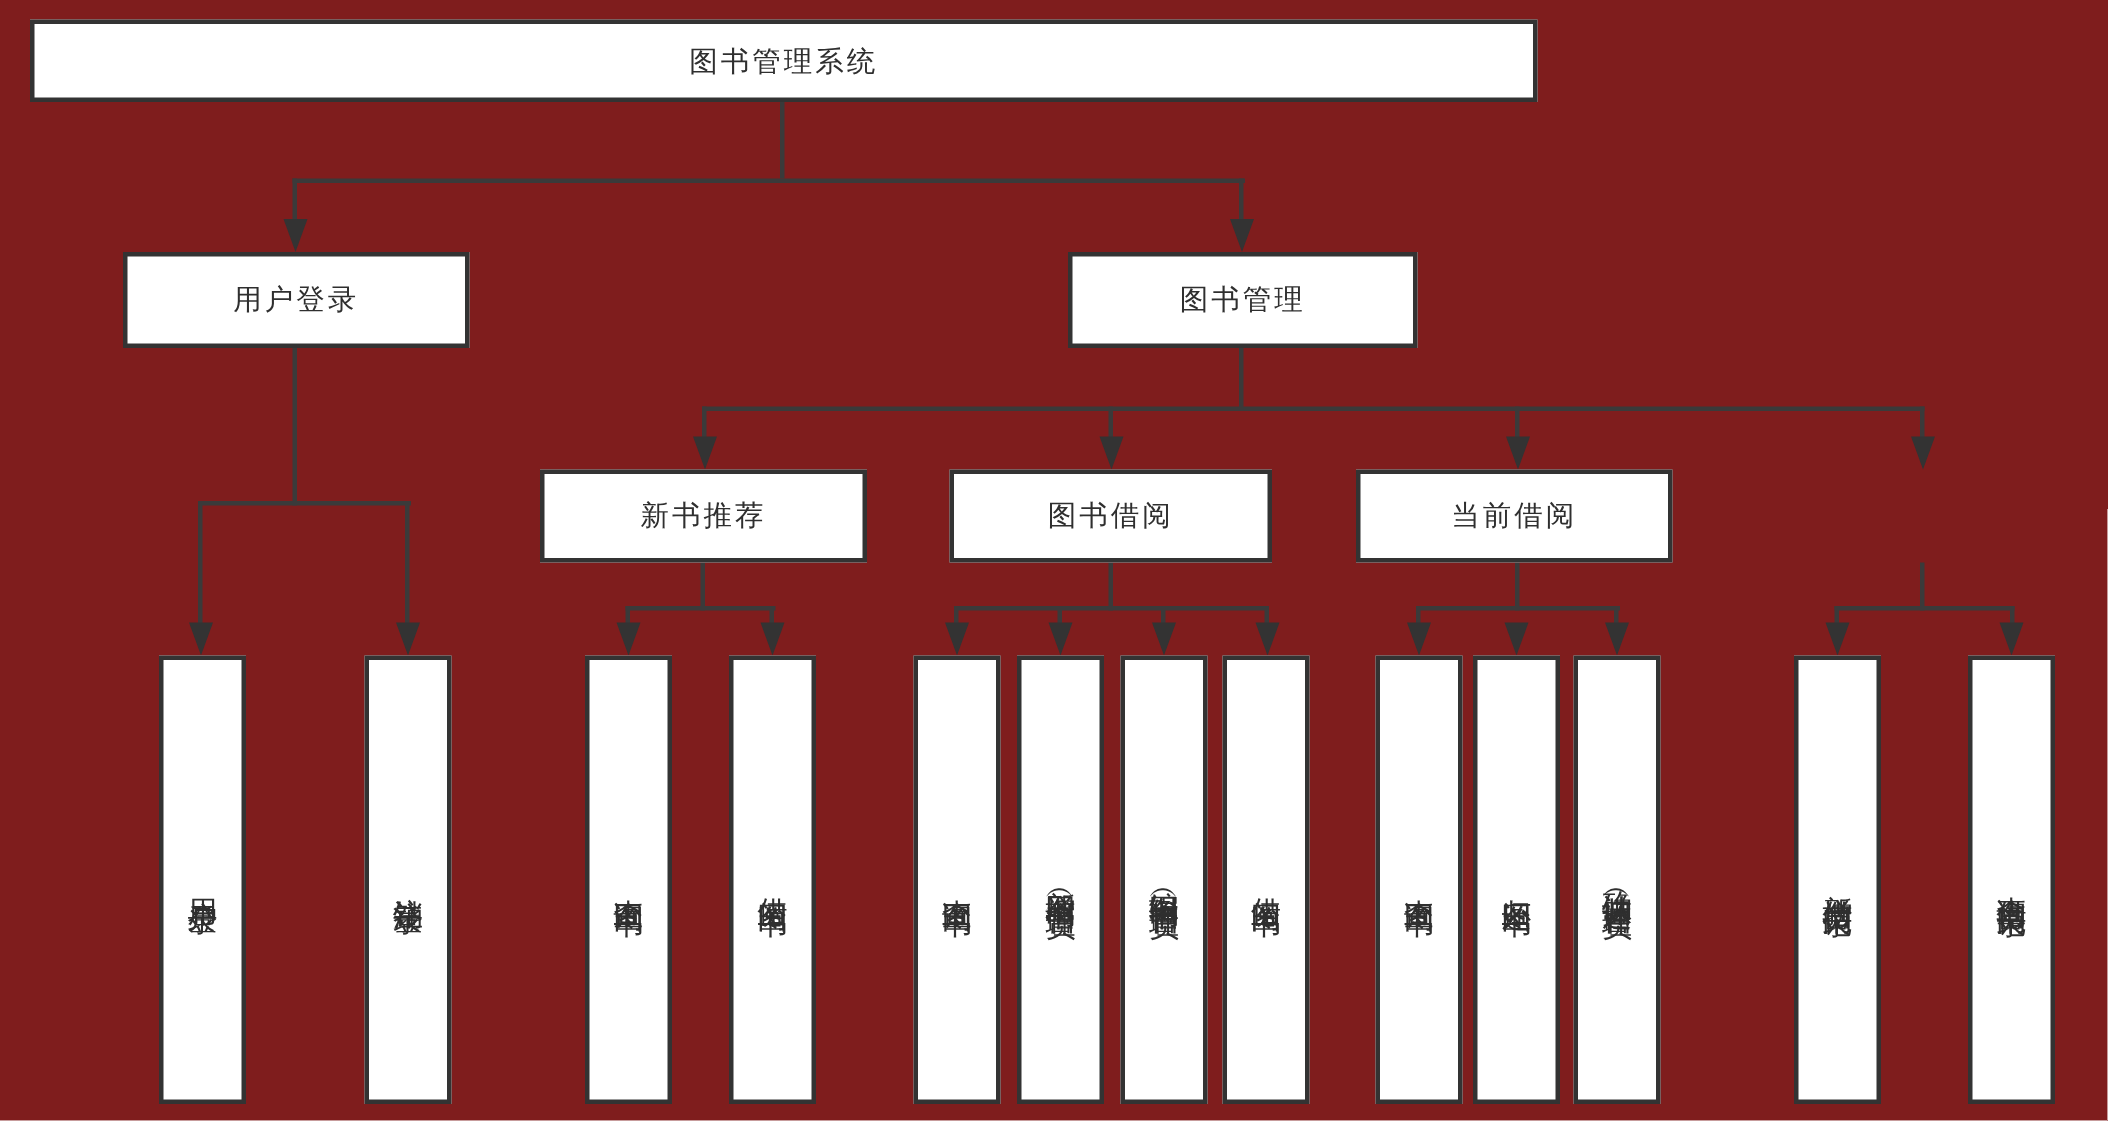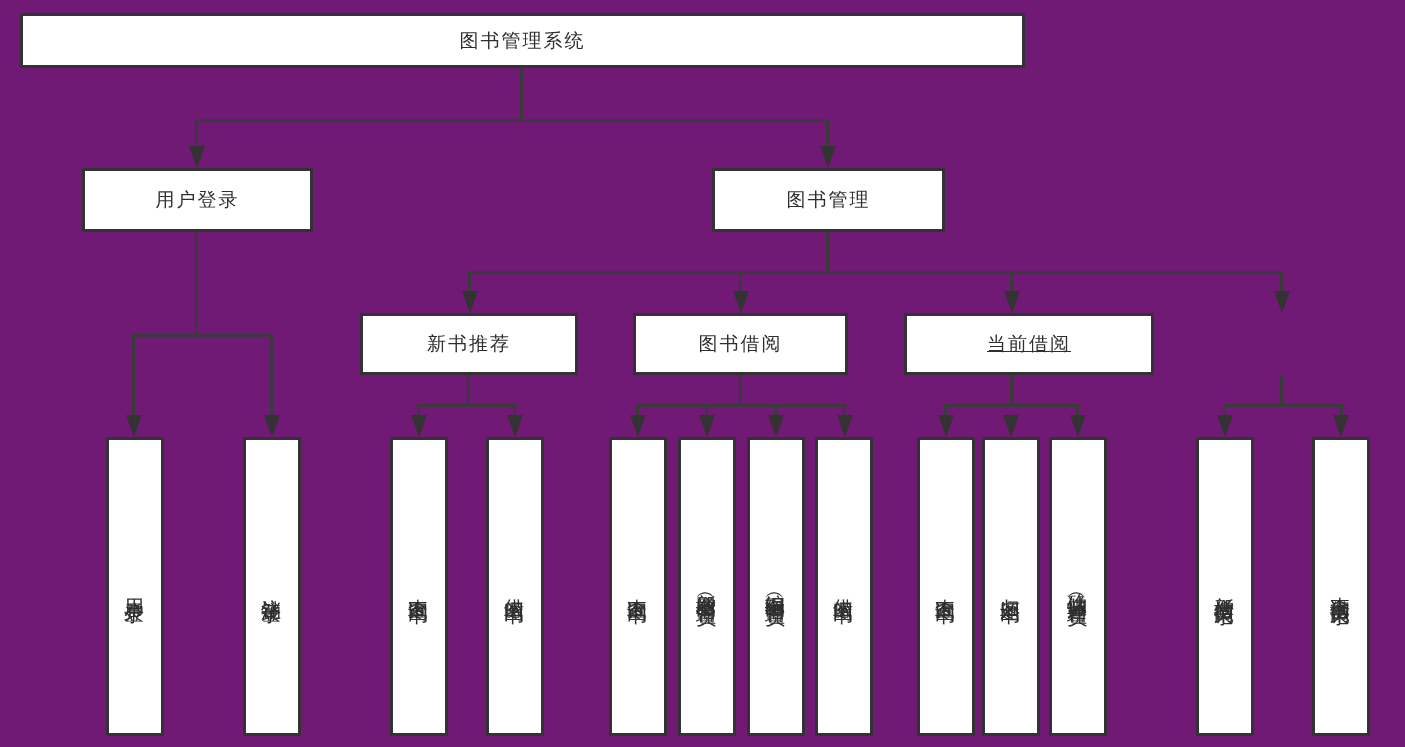--- a/index.html
+++ b/index.html
@@ -1,36 +1,36 @@
 <!DOCTYPE html>
 <html><head>
 <meta charset="utf-8">
 <style>
   html,body{margin:0;padding:0;background:#ffffff;}
   .canvas{
-    position:relative;width:1405px;height:747px;background:#701a75;
+    position:relative;width:1405px;height:747px;background:#7f1d1d;
     font-family:"Liberation Sans",sans-serif;color:#2f2f2f;overflow:hidden;
   }
   
   .node{
     position:absolute;box-sizing:border-box;background:#ffffff;
     border:3px solid #333333;display:flex;align-items:center;justify-content:center;
   }
   .node .lbl{font-size:19px;color:#2f2f2f;letter-spacing:2px;white-space:nowrap;}
   .node.v .lbl{writing-mode:vertical-lr;font-size:20px;}
   .ls-wide{letter-spacing:13px;}
   .ls-mid{letter-spacing:7px;}
   .ls-tight{letter-spacing:2px;}
   
   #n-root{left:20px;top:13px;width:1005px;height:55px;}
   #n-user-login{left:82px;top:168px;width:231px;height:64px;}
   #n-book-mgmt{left:712px;top:168px;width:233px;height:64px;}
   #n-new-book{left:360px;top:313px;width:218px;height:62px;}
   #n-book-borrow{left:633px;top:313px;width:215px;height:62px;}
-  #n-cur-borrow{left:904px;top:313px;width:250px;height:62px;text-decoration:underline;}
+  #n-cur-borrow{left:904px;top:313px;width:211px;height:62px;}
   #n-borrow-rec{left:1173px;top:313px;width:215px;height:62px;}
   .leaf{top:437px;width:58px;height:299px;}
   #l-ul-login{left:106px;}
   #l-ul-logout{left:243px;}
   #l-nb-query{left:390px;}
   #l-nb-borrow{left:486px;}
   #l-bb-query{left:609px;}
   #l-bb-add{left:678px;}
   #l-bb-edit{left:747px;}
   #l-bb-borrow{left:815px;}

